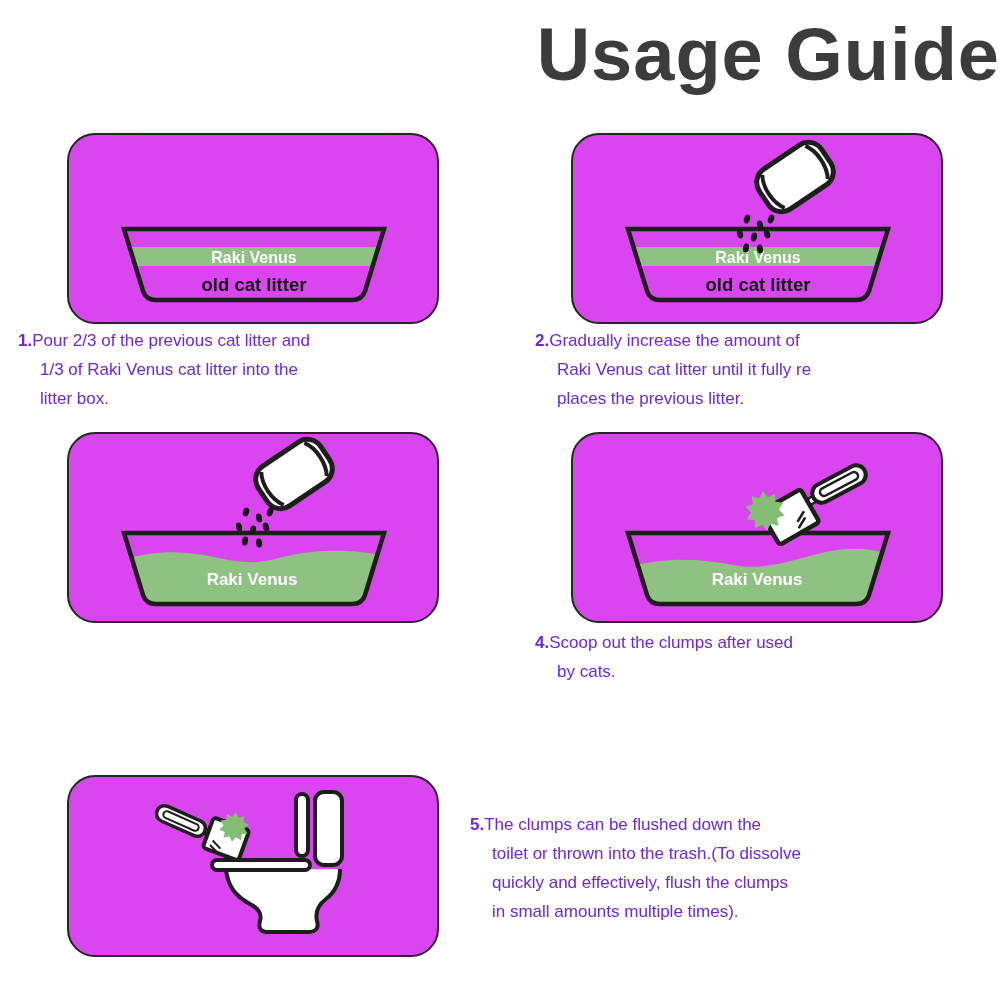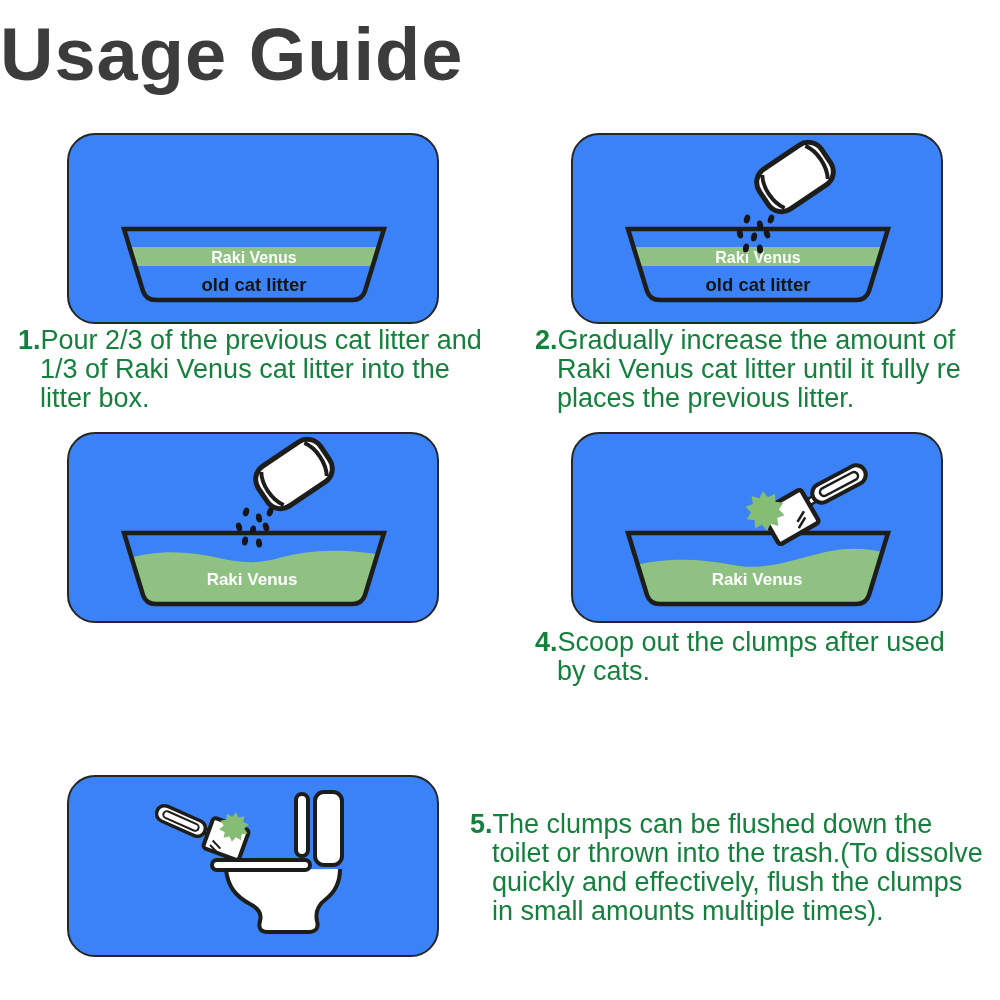--- a/index.html
+++ b/index.html
@@ -1,32 +1,32 @@
 <!DOCTYPE html>
 <html><head>
 <meta charset="utf-8">
 <style>
   html,body{margin:0;padding:0;background:#fff;}
   .page{position:relative;width:1000px;height:1000px;background:#fff;overflow:hidden;
         font-family:"Liberation Sans",sans-serif;}
-  .title{position:absolute;top:18px;left:0;width:100%;text-align:left;
+  .title{position:absolute;top:18px;left:0;width:100%;text-align:right;
          font-size:74px;line-height:1.0;font-weight:800;color:#3C3C3C;letter-spacing:1px;}
   .panel{position:absolute;width:368px;height:187px;border:2px solid #262626;
-         border-radius:28px;background:#3b82f6;}
+         border-radius:28px;background:#d946ef;}
   #panel1{left:67px;top:133px;}
   #panel2{left:571px;top:133px;}
   #panel3{left:67px;top:432px;}
   #panel4{left:571px;top:432px;}
   #panel5{left:67px;top:775px;height:178px;}
   .panel svg{position:absolute;left:0;top:0;width:100%;height:100%;}
   .panel svg text{font-family:"Liberation Sans",sans-serif;font-weight:bold;text-anchor:middle;}
   .brand-band{font-size:16px;fill:#ffffff;}
   .old-label{font-size:18.5px;fill:#141414;}
   .brand-fill{font-size:17px;fill:#ffffff;}
-  .step{position:absolute;font-size:27px;line-height:29px;color:#15803d;
+  .step{position:absolute;font-size:17px;line-height:29px;color:#6d28d9;
         padding-left:22px;text-indent:-22px;}
   .step .num{font-weight:bold;}
   #step1{left:18px;top:326px;width:500px;}
   #step2{left:535px;top:326px;width:462px;}
   #step3{left:17px;top:628px;width:500px;padding-left:0;text-indent:0;}
   #step4{left:535px;top:628px;width:462px;}
   #step5{left:470px;top:810px;width:528px;}
 </style>
 </head>
 <body>

